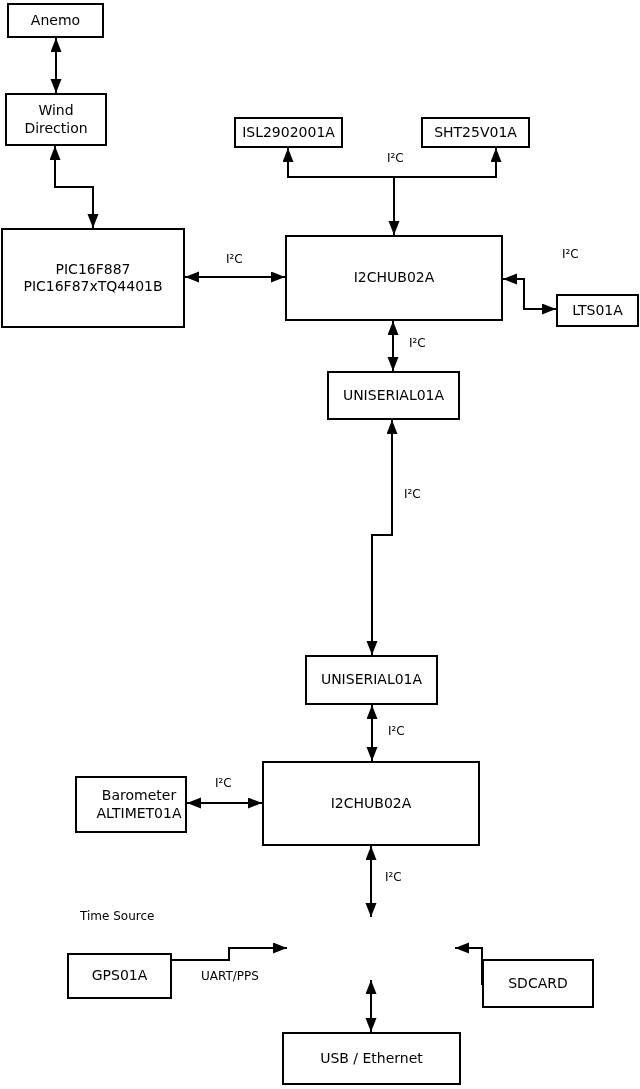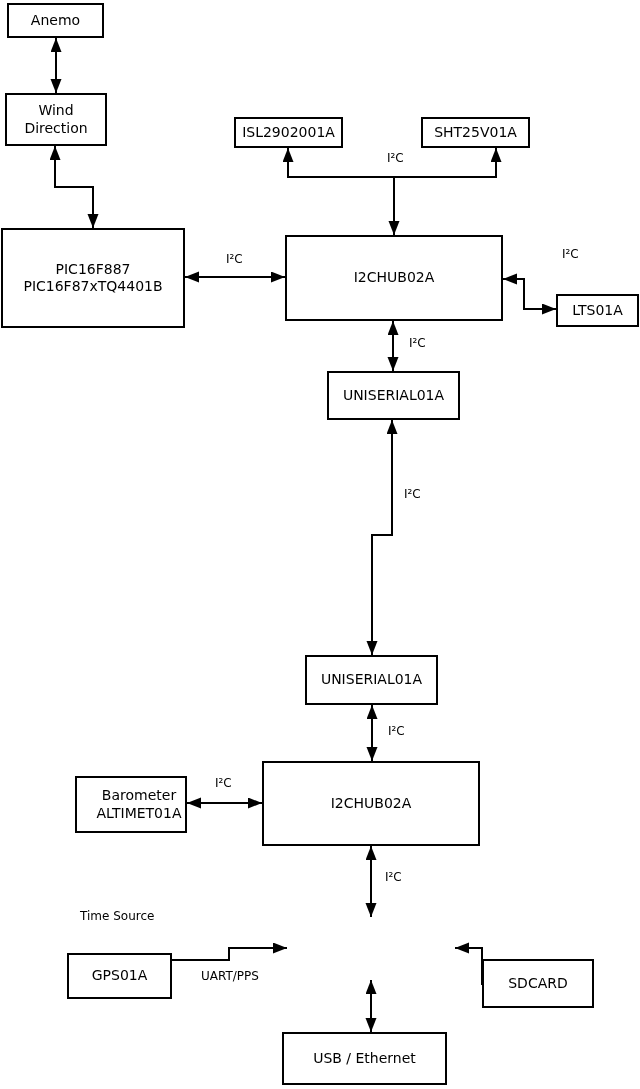--- a/index.html
+++ b/index.html
@@ -121,21 +121,21 @@
 
   <div class="node" style="left:67px; top:937px; width:105px; height:46px;margin-top:16px;">
     <span>GPS01A</span>
   </div>
 
 
   <div class="node" style="left:482px; top:959px; width:112px; height:49px;">
     <span>SDCARD</span>
   </div>
 
-  <div class="node" style="left:282px; top:1032px; width:165px; height:53px;">
+  <div class="node" style="left:282px; top:1032px; width:179px; height:53px;">
     <span>USB / Ethernet</span>
   </div>
 
   <div class="elabel" style="left:387px; top:151px;">I²C</div>
 
   <div class="elabel" style="left:226px; top:252px;">I²C</div>
 
   <div class="elabel" style="left:562px; top:247px;">I²C</div>
 
   <div class="elabel" style="left:409px; top:336px;">I²C</div>

